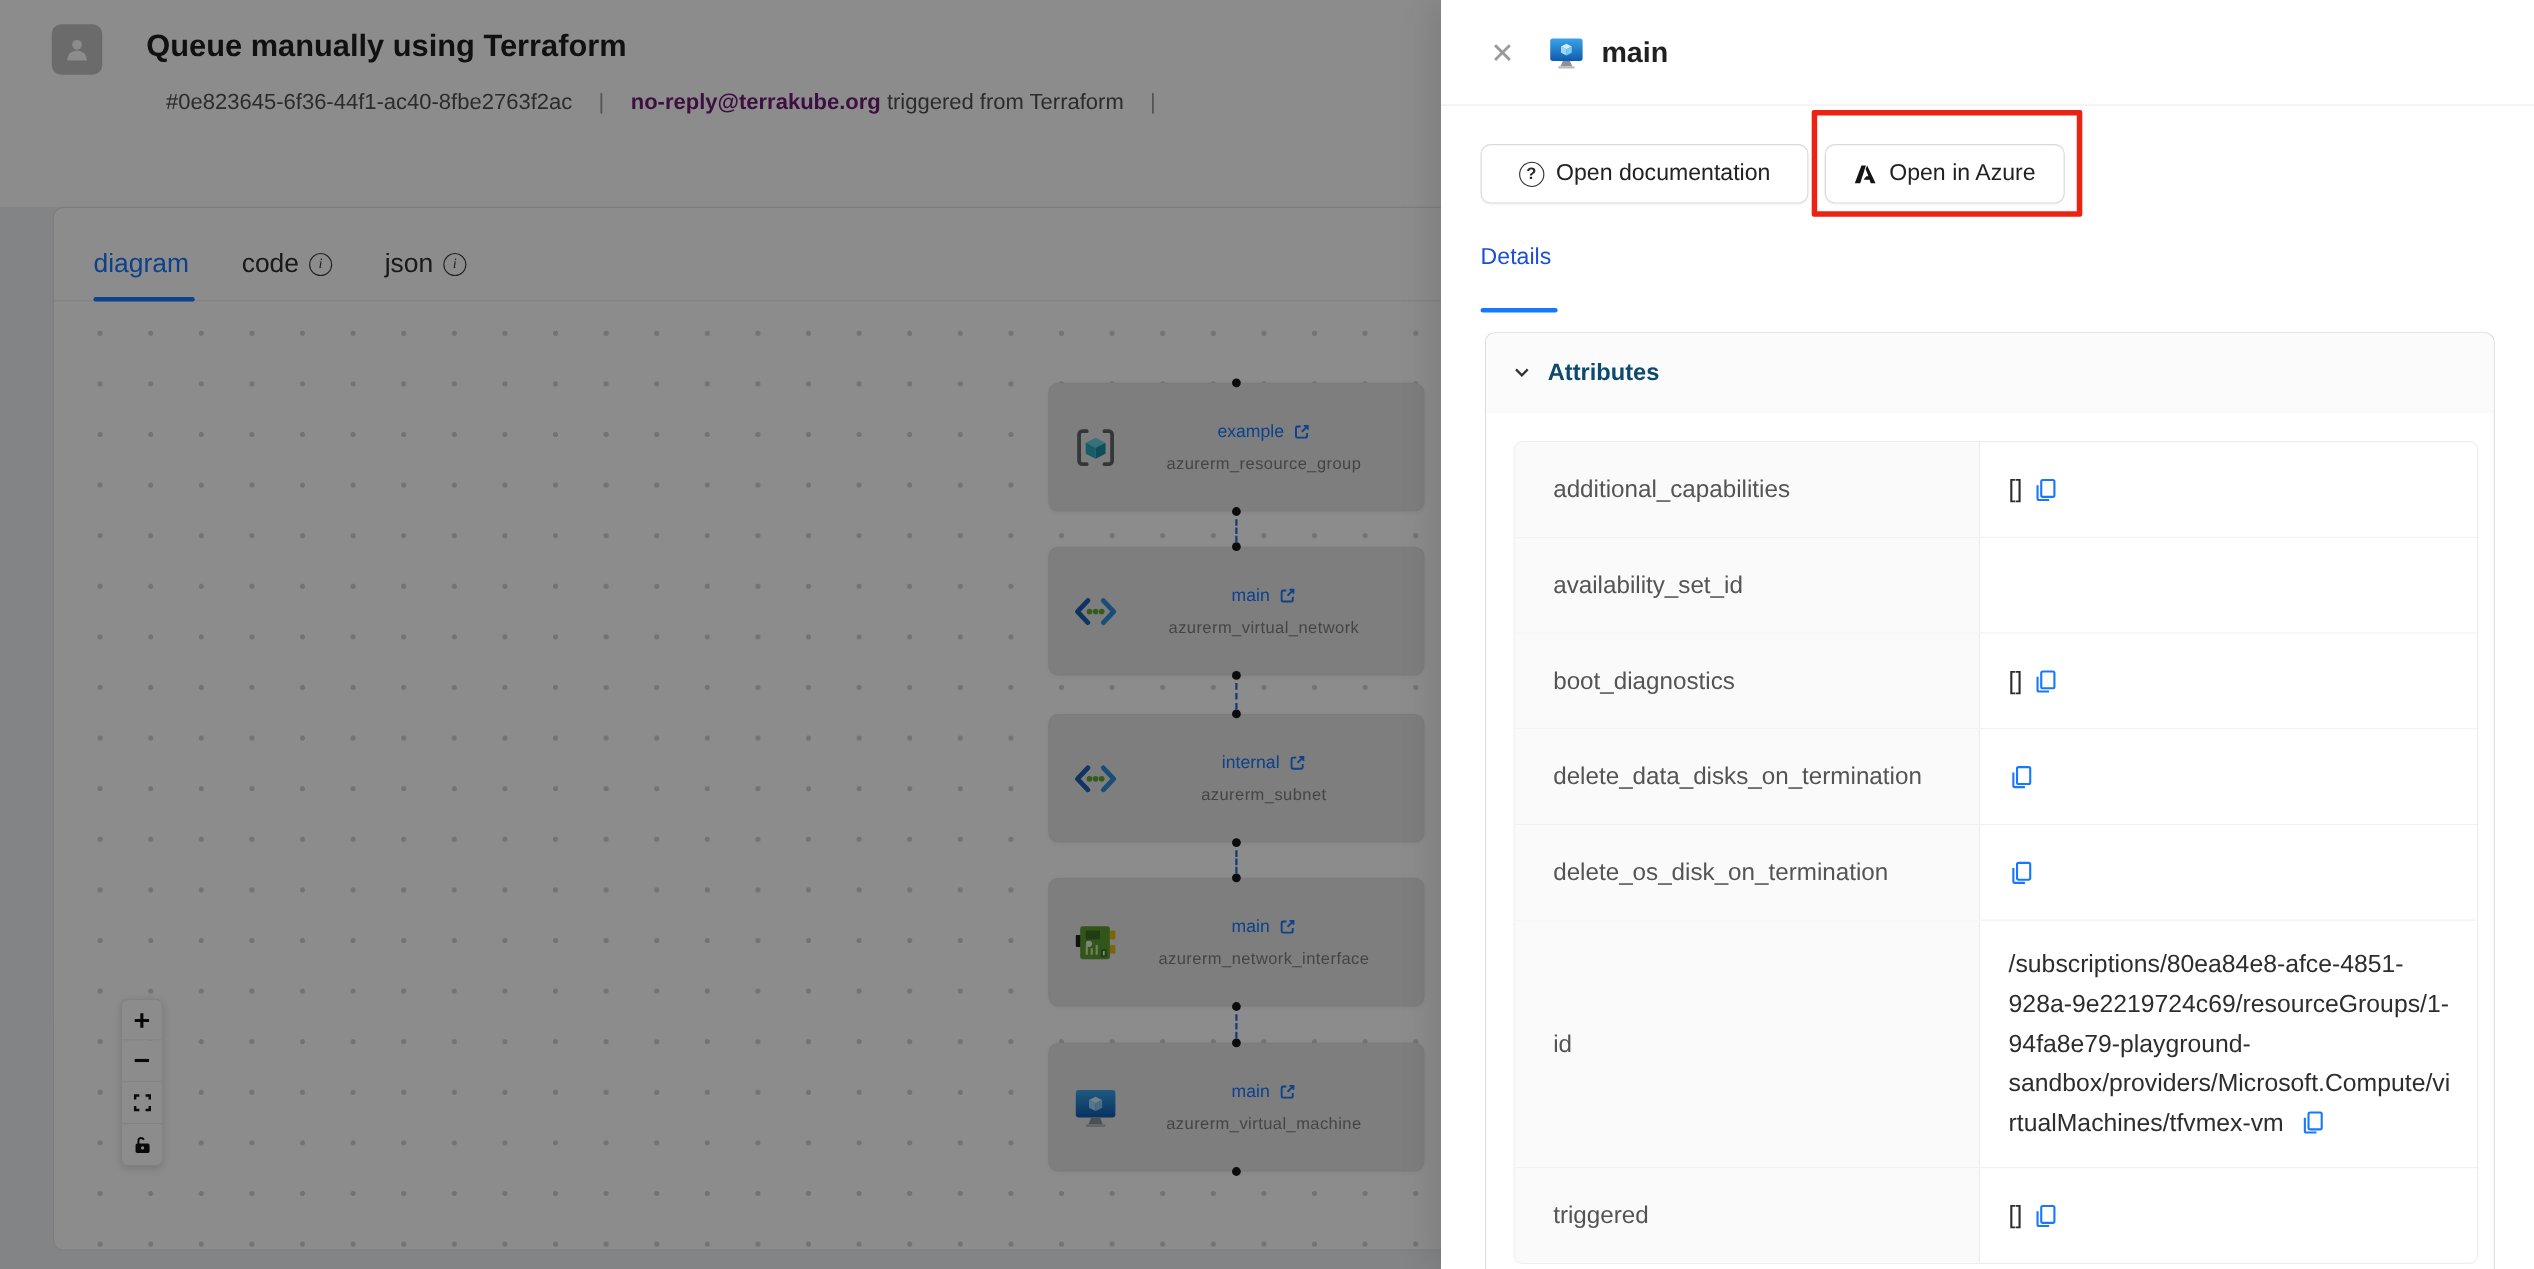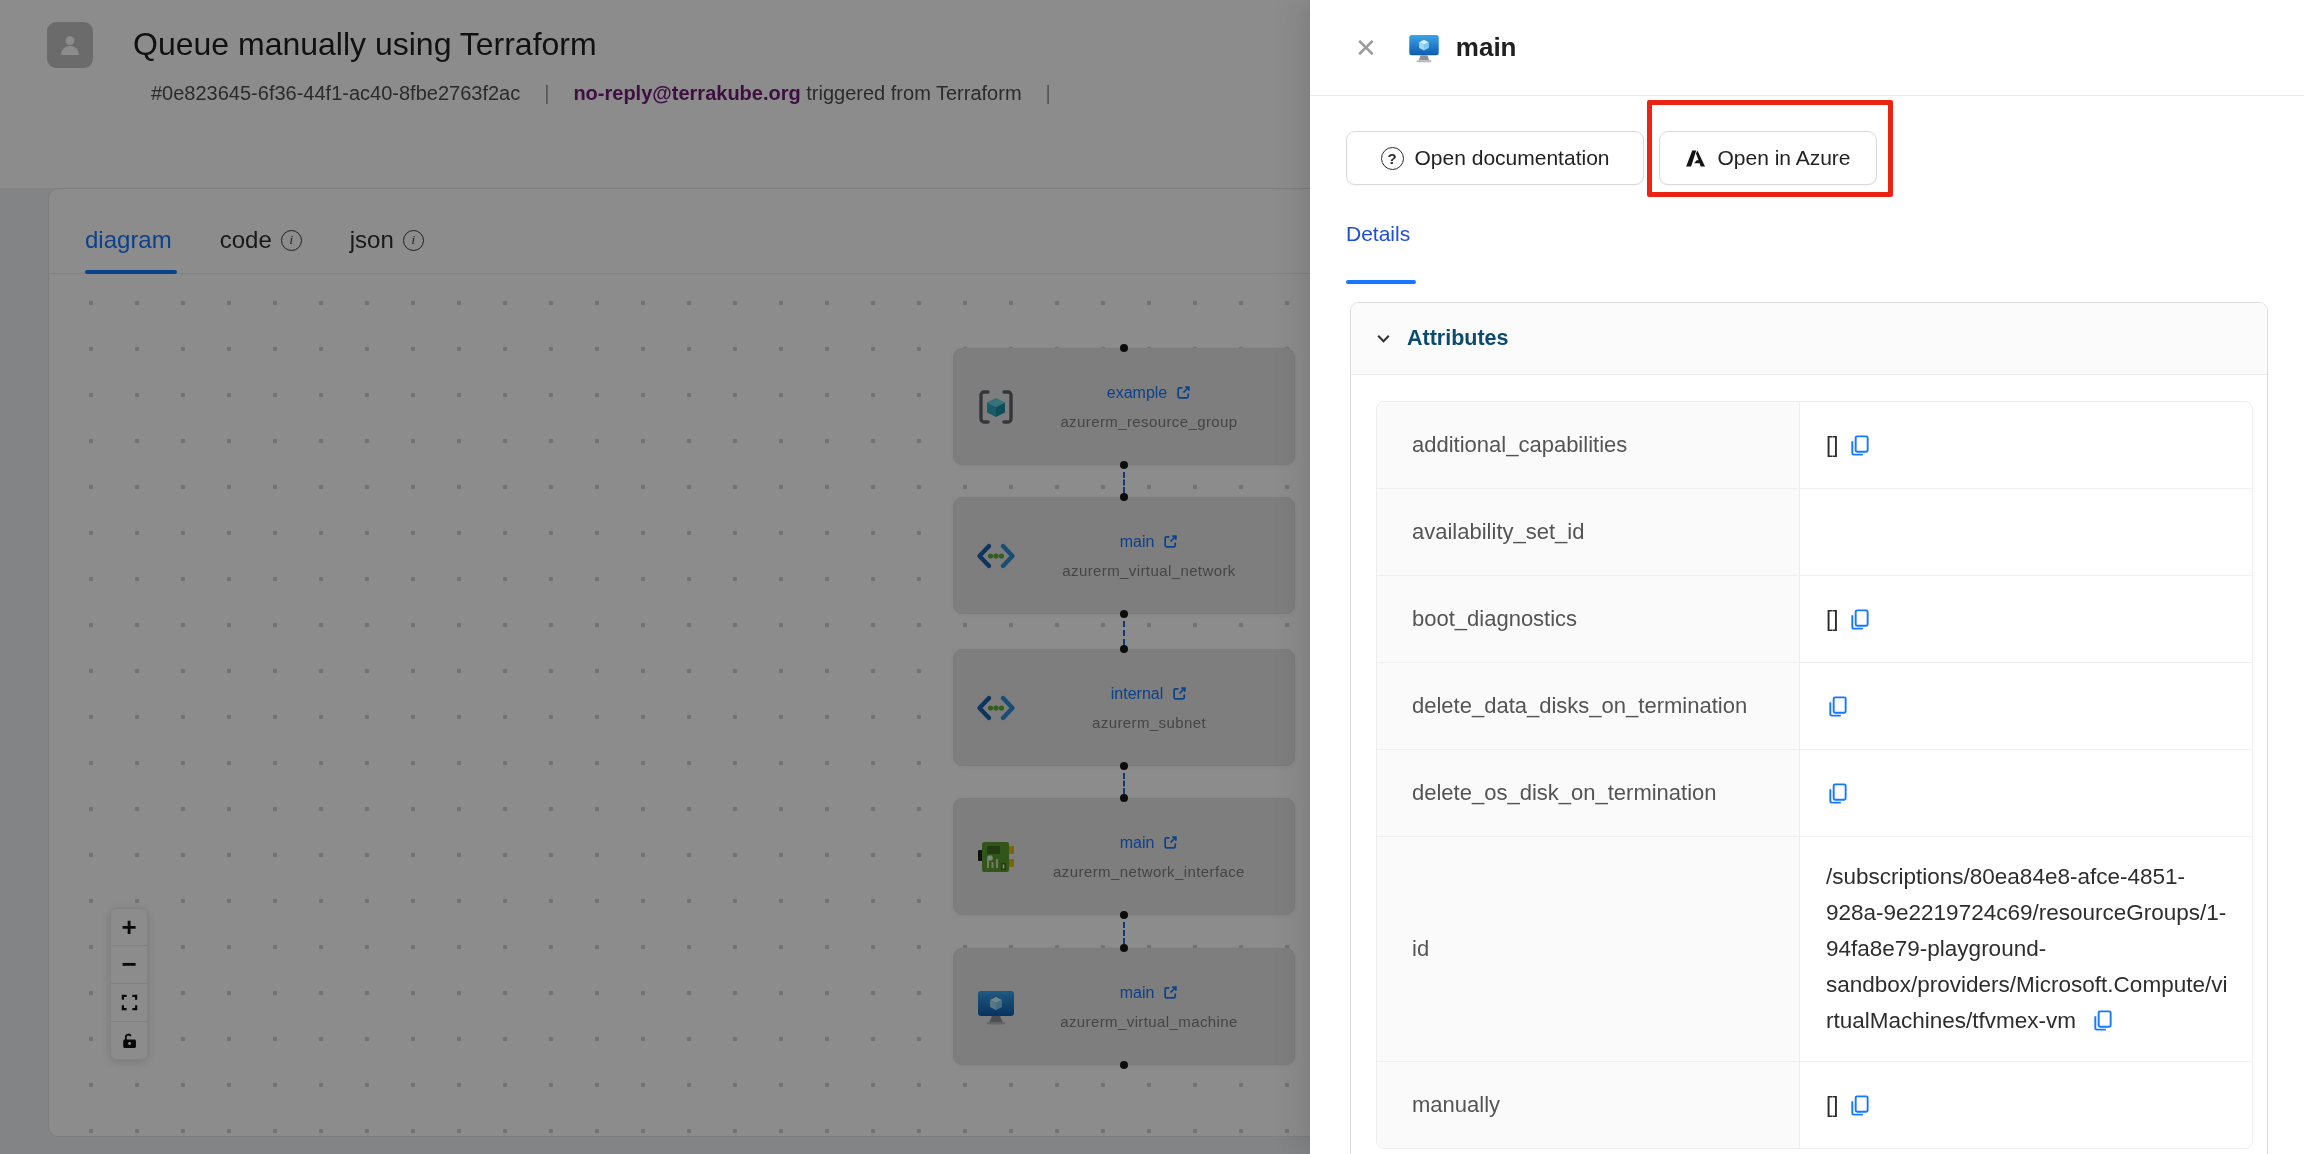--- a/index.html
+++ b/index.html
@@ -6,21 +6,21 @@
   body { background:#fff; }
   .page {
     position:relative; width:2304px; height:1154px; overflow:hidden;
     font-family:"Liberation Sans", sans-serif; background:#ffffff; color:#222;
   }
   
   .canvas-bg { position:absolute; left:0; top:188px; width:1310px; height:966px; background:#eef0f3; }
   .hdr-avatar { position:absolute; left:47px; top:22px; width:46px; height:46px; border-radius:9px;
     background:#c3c3c3; display:flex; align-items:center; justify-content:center; }
   .hdr-avatar svg { width:28px; height:28px; }
-  .hdr-title { position:absolute; left:133px; top:26px; font-size:32px; font-weight:400; color:#1f1f1f; }
+  .hdr-title { position:absolute; left:133px; top:26px; font-size:28px; font-weight:700; color:#1f1f1f; }
   .hdr-sub { position:absolute; left:151px; top:82px; display:flex; column-gap:64px; align-items:center;
     font-size:20px; color:#4f4f4f; white-space:nowrap;gap:24px; }
   .hdr-sub .sep { color:#9a9a9a; }
   .hdr-sub .email { font-weight:700; color:#701a75; }
 
   .board {
     position:absolute; left:48px; top:188px; width:2212px; height:949px;
     background:#fff; border:1px solid #e3e3e3; border-radius:10px;
   }
   .tabbar { position:relative; height:85px; border-bottom:1px solid #ececec;
@@ -398,21 +398,21 @@
               <span class="copy-icon">
                 <svg viewBox="0 0 24 24" fill="none" stroke="#1677ff" stroke-width="2">
                     <rect x="8" y="2.5" width="12.5" height="16" rx="1.5"></rect>
                     <path d="M4.5 7.5v12.5A1.5 1.5 0 0 0 6 21.5h9.5"></path>
                   </svg>
               </span>
             </div>
           </div>
 
           <div class="arow">
-            <div class="akey">manually</div>
+            <div class="akey">triggered</div>
             <div class="aval">
               <span>[]</span>
               <span class="copy-icon">
                 <svg viewBox="0 0 24 24" fill="none" stroke="#1677ff" stroke-width="2">
                     <rect x="8" y="2.5" width="12.5" height="16" rx="1.5"></rect>
                     <path d="M4.5 7.5v12.5A1.5 1.5 0 0 0 6 21.5h9.5"></path>
                   </svg>
               </span>
             </div>
           </div>

